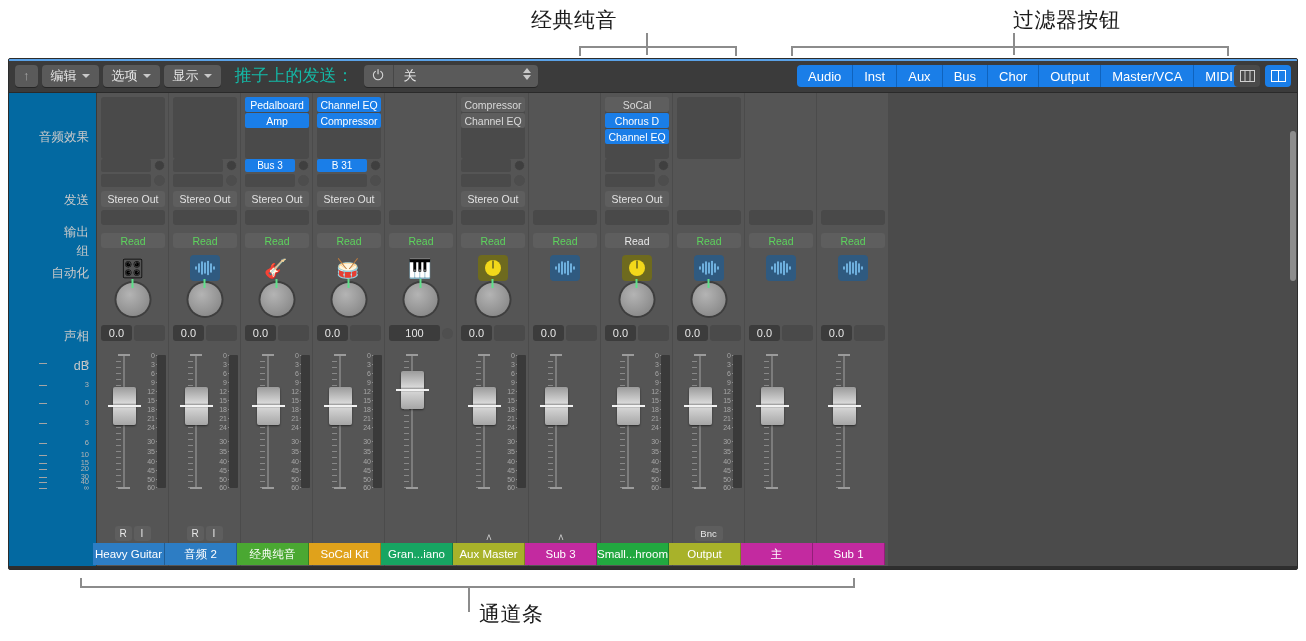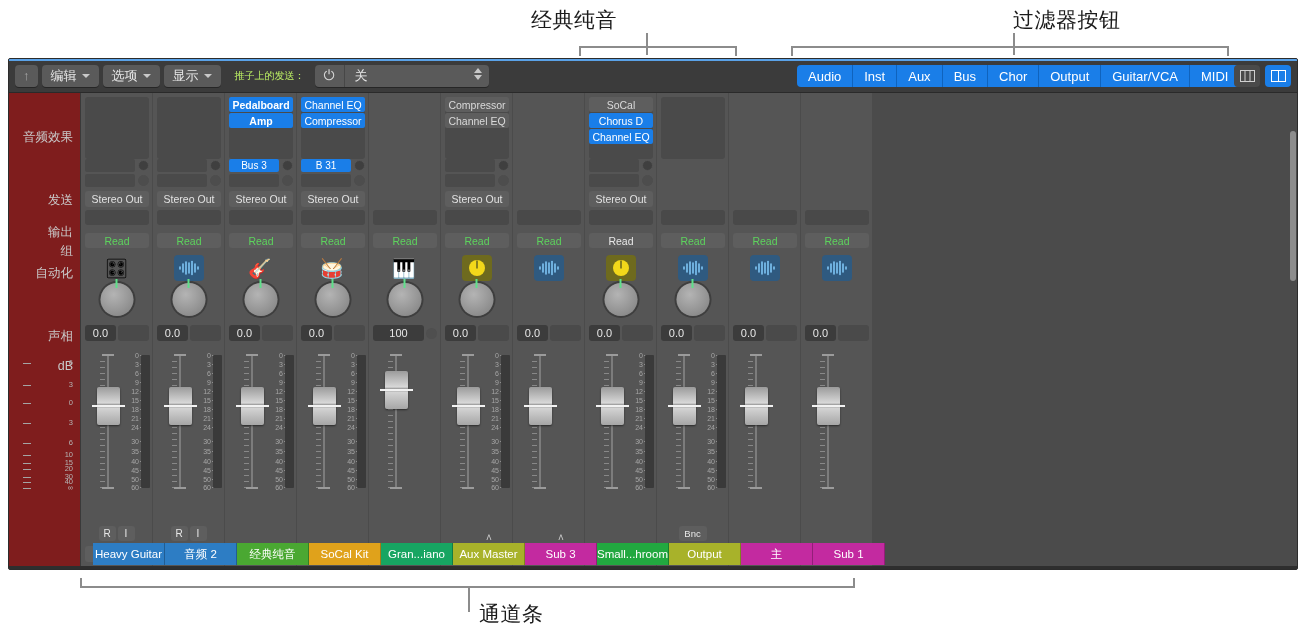--- a/index.html
+++ b/index.html
@@ -71,21 +71,21 @@
     border-radius: 4px;
     color: #e6e6e6;
     font-size: 13px;
     display: flex; align-items: center; gap: 5px;
     padding: 0 9px;
     border: none;
     box-shadow: 0 1px 0 rgba(0,0,0,.35);
   }
   .tb-btn.icon-only { padding: 0 8px; }
   .chev { width:0;height:0;border-left:4px solid transparent;border-right:4px solid transparent;border-top:4px solid #c9c9c9;}
-  .tb-label { color: #bef264; font-size: 10px; margin-left: 10px; }
+  .tb-label { color: #14b8a6; font-size: 17px; margin-left: 10px; }
   .send-group {
     display:flex; align-items:center; height:22px; margin-left:6px;
     background:#5a5a5a; border-radius:4px; box-shadow:0 1px 0 rgba(0,0,0,.35);
   }
   .send-power {
     width: 30px; height:22px; display:flex;align-items:center;justify-content:center;
     color:#d6d6d6; font-size:14px; border-right:1px solid #474747;
   }
   .send-val {
     width: 144px; height:22px; display:flex;align-items:center;
@@ -123,22 +123,22 @@
   .layout-btn{
     width:26px;height:22px;border-radius:4px;background:#4a4a4a;
     display:flex;align-items:center;justify-content:center;
   }
   .layout-btn.sel{ background:#1a7ee8; }
 
   
   #mixer-body { position:relative; height: 475px; background:#4b4b4b; display:flex; }
 
   #row-labels {
-    width: 72px; flex: none; position:relative;
-    background:#7f1d1d;
+    width: 88px; flex: none; position:relative;
+    background:#0369a1;
     border-right:1px solid #3a3a3a;
   }
   .row-label {
     position:absolute; right:7px;
     font-size:12.5px; color:#c9c9c9; text-align:right; white-space:nowrap;
   }
 
   #strips { position:relative; flex:1; display:flex; }
 
   .strip {
@@ -338,21 +338,21 @@
       </div>
 
 
       <div class="filter-group">
         <div class="filter-btn">Audio</div>
         <div class="filter-btn">Inst</div>
         <div class="filter-btn">Aux</div>
         <div class="filter-btn">Bus</div>
         <div class="filter-btn">Chor</div>
         <div class="filter-btn">Output</div>
-        <div class="filter-btn">Guitar/VCA</div>
+        <div class="filter-btn">Master/VCA</div>
         <div class="filter-btn">MIDI</div>
       </div>
 
       <div class="layout-group">
         <div class="layout-btn">
           <svg width="15" height="12" viewBox="0 0 15 12" aria-hidden="true">
             <rect x="0.5" y="0.5" width="14" height="11" fill="none" stroke="#d0d0d0"></rect>
             <line x1="5" y1="0.5" x2="5" y2="11.5" stroke="#d0d0d0"></line>
             <line x1="10" y1="0.5" x2="10" y2="11.5" stroke="#d0d0d0"></line>
           </svg>
@@ -564,21 +564,21 @@
               <div class="mini-btn">R</div>
               <div class="mini-btn">I</div>
             </div>
             <div class="ms-row">
               <div class="ms-btn">M</div>
               <div class="ms-btn">S</div>
             </div>
           </div>
           <div class="strip">
             <div class="fx-area">
-              <div class="fx-box" style="padding: 0px; font-weight: bold;">
+              <div class="fx-box" style="padding: 0px;">
                 <div class="fx-slot">Pedalboard</div>
                 <div class="fx-slot">Amp</div>
               </div>
             </div>
             <div class="sends-area">
               <div class="send-row">
                 <div class="send-slot on">Bus 3</div>
                 <div class="send-knob"></div>
               </div>
               <div class="send-row">

